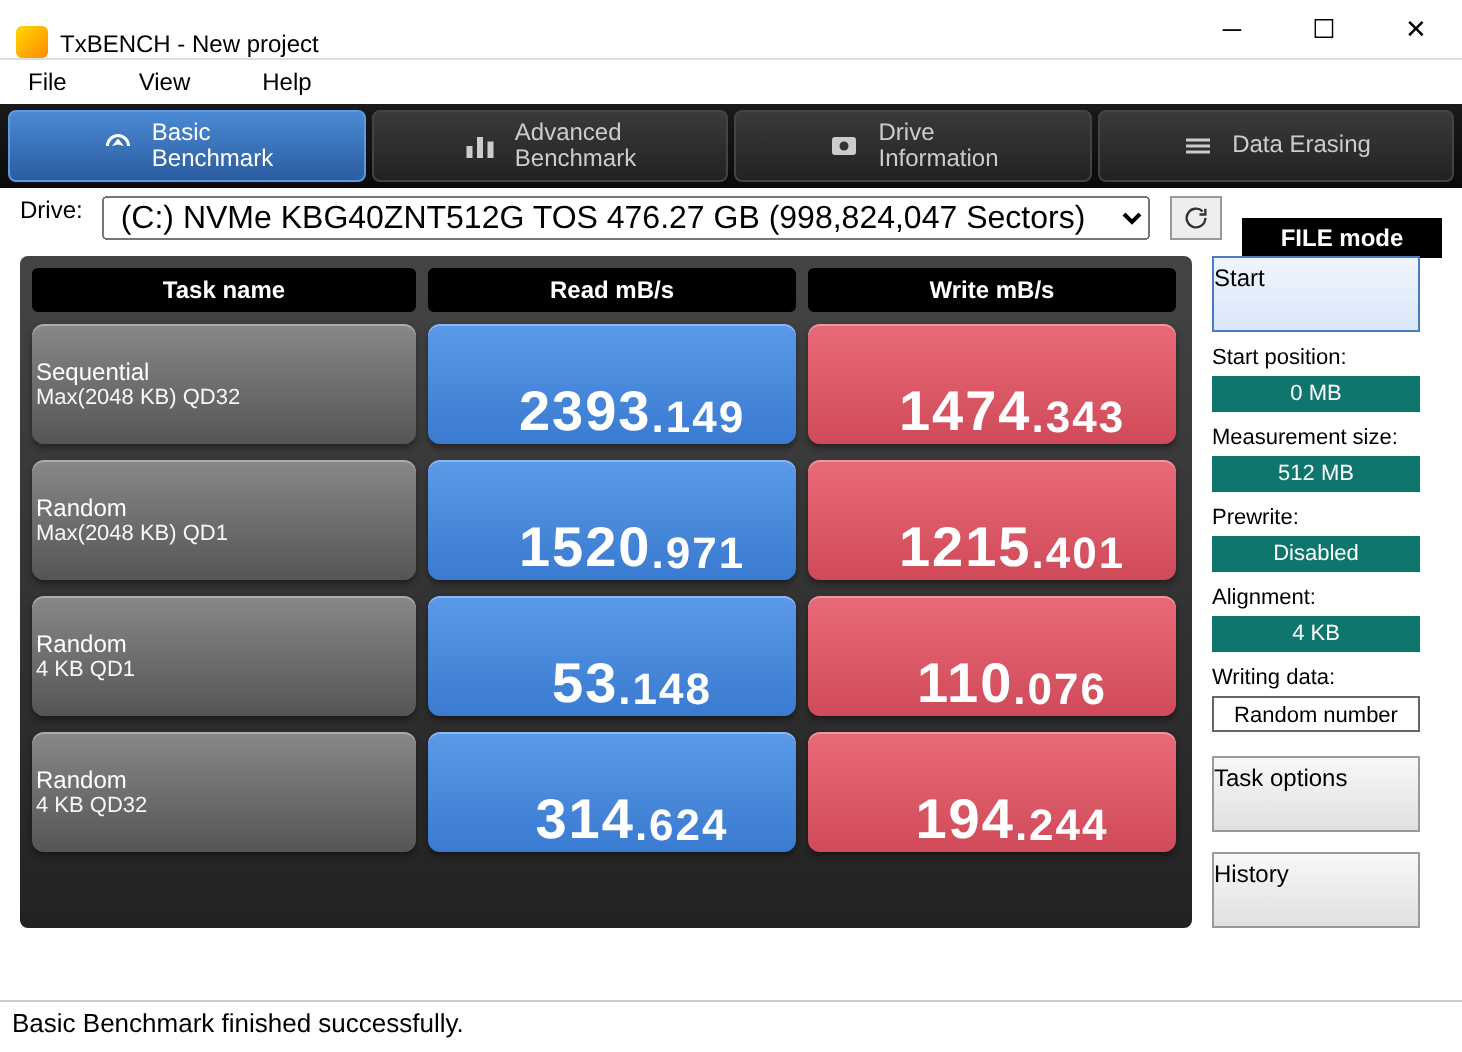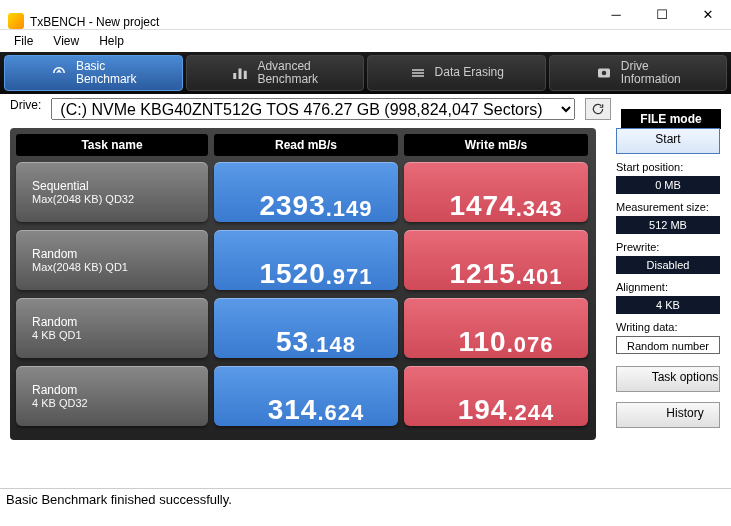--- a/index.html
+++ b/index.html
@@ -3,57 +3,57 @@
 <meta charset="utf-8">
 <style>
 * { margin: 0; padding: 0; box-sizing: border-box; font-family: "Segoe UI", Tahoma, sans-serif; }
 body { width: 731px; height: 526px; background: #fff; overflow: hidden; position: relative; }
 
 .titlebar { height: 30px; display: flex; align-items: flex-end; padding-left: 8px; border-bottom: 1px solid #ddd; }
 .titlebar .icon { width: 16px; height: 16px; background: linear-gradient(135deg,#ffd700,#ff8c00); border-radius: 3px; margin-right: 6px; }
 .titlebar .title { font-size: 12px; flex: 1; }
 .winbtn { width: 46px; height: 30px; display: flex; align-items: center; justify-content: center; font-size: 13px; cursor: pointer; }
 
-.menubar { height: 22px; display: flex; align-items: center; padding-left: 6px; font-size: 12px; gap: 4px; }
+.menubar { height: 22px; display: flex; align-items: center; padding-left: 6px; font-size: 12px; gap: 20px; }
 .menubar span { padding: 2px 8px; cursor: pointer; }
 
 .tabbar { height: 42px; background: linear-gradient(#1a1a1a,#0a0a0a); display: flex; padding: 3px 4px; gap: 3px; }
 .tab { flex: 1; display: flex; align-items: center; justify-content: center; gap: 8px; color: #ccc; font-size: 12px; border-radius: 4px; cursor: pointer; border: 1px solid #444; background: linear-gradient(#3a3a3a,#222); }
 .tab.active { background: linear-gradient(#4a8ad4,#2b5ca0); color: #fff; border-color: #5a9ae4; align-items: center; }
 .tab-icon { width: 18px; height: 18px; display: flex; align-items: center; justify-content: center; }
 .tab-icon svg { width: 18px; height: 18px; }
 .tab-text { text-align: left; line-height: 1.1; }
 
 .drivebar { height: 34px; display: flex; align-items: flex-start; padding: 4px 10px; gap: 10px; font-size: 12px; }
 .drivebar select { flex: 1; height: 22px; font-size: 16px; padding: 1px 4px; }
 .refresh { width: 26px; height: 22px; border: 1px solid #999; background: #eee; display: flex; align-items: center; justify-content: center; cursor: pointer; }
 .filemode { width: 100px; height: 20px; background: #000; color: #fff; text-align: center; font-size: 12px; line-height: 20px; font-weight: bold; margin-top: 11px; }
 
-.workarea { display: flex; padding: 0 10px; gap: 20px; }
+.workarea { display: flex; padding: 0 10px; gap: 10px; }
 .benchpanel { width: 586px; background: linear-gradient(#444,#222); border-radius: 4px; padding: 6px; }
 .headrow { display: flex; gap: 6px; margin-bottom: 6px; }
 .headcell { background: #000; color: #fff; font-size: 12px; font-weight: bold; text-align: center; padding: 4px 0; border-radius: 3px; }
 .hc1 { width: 192px; } .hc2 { width: 184px; } .hc3 { width: 184px; }
 
 .testrow { display: flex; gap: 6px; margin-bottom: 8px; }
-.taskcell { width: 192px; height: 60px; background: linear-gradient(#888,#555); border-radius: 6px; color: #fff; font-size: 12px; display: flex; flex-direction: column; justify-content: center; padding-left: 16px; box-shadow: inset 0 1px 0 rgba(255,255,255,.3), 0 2px 3px rgba(0,0,0,.4); cursor: pointer; }
+.taskcell { width: 192px; height: 60px; background: linear-gradient(#888,#555); border-radius: 6px; color: #fff; font-size: 12px; display: flex; flex-direction: column; justify-content: center; padding-left: 2px; box-shadow: inset 0 1px 0 rgba(255,255,255,.3), 0 2px 3px rgba(0,0,0,.4); cursor: pointer; }
 .taskcell .tline2 { font-size: 11px; opacity: .95; }
 .valcell { width: 184px; height: 60px; border-radius: 6px; display: flex; align-items: flex-end; justify-content: center; font-family: "Arial Black","Segoe UI",sans-serif; font-weight: 900; color: #fff; font-size: 28px; letter-spacing: 1px; box-shadow: inset 0 1px 0 rgba(255,255,255,.3), 0 2px 3px rgba(0,0,0,.4); padding-left: 20px; }
 .valcell.read { background: linear-gradient(#5a9ae8,#3a7ad0); }
 .valcell.write { background: linear-gradient(#e86a78,#d04a58); }
 .valcell .dec { font-size: 22px; }
 
 .sidepanel { width: 104px; display: flex; flex-direction: column; gap: 3px; font-size: 12px; }
-.btn { height: 26px; border: 1px solid #4a7abf; background: linear-gradient(#f0f6ff,#d8e6f8); text-align: center; line-height: 20px; cursor: pointer; font-size: 12px; }
-.btn.plain { border-color: #999; background: linear-gradient(#f8f8f8,#e0e0e0); padding-left: 34px; }
+.btn { height: 38px; border: 1px solid #4a7abf; background: linear-gradient(#f0f6ff,#d8e6f8); line-height: 20px; cursor: pointer; font-size: 12px; }
+.btn.plain { border-color: #999; background: linear-gradient(#f8f8f8,#e0e0e0); }
 .sidelabel { font-size: 11px; margin-top: 4px; }
-.sidevalue { height: 18px; background: #0f172a; color: #fff; text-align: center; font-size: 11px; line-height: 18px; }
+.sidevalue { height: 18px; background: #0f766e; color: #fff; text-align: center; font-size: 11px; line-height: 18px; }
 .sidevalue.white { background: #fff; color: #000; border: 1px solid #666; }
 
-.statusbar { position: absolute; bottom: 16px; left: 0; right: 0; height: 22px; padding-left: 6px; font-size: 13px; line-height: 22px; border-top: 1px solid #ccc; }
+.statusbar { position: absolute; bottom: 4px; left: 0; right: 0; height: 22px; padding-left: 6px; font-size: 13px; line-height: 22px; border-top: 1px solid #ccc; }
 </style>
 </head>
 <body>
 
 <div class="titlebar">
   <div class="icon"></div>
   <div class="title">TxBENCH - New project</div>
   <div class="winbtn">─</div>
   <div class="winbtn">☐</div>
   <div class="winbtn close">✕</div>
@@ -80,33 +80,33 @@
           <rect fill="#ccc" x="3" y="12" width="4" height="8"></rect>
           <rect fill="#ccc" x="10" y="6" width="4" height="14"></rect>
           <rect fill="#ccc" x="17" y="9" width="4" height="11"></rect>
         </svg>
       </span>
     <span class="tab-text"><span>Advanced</span><br><span>Benchmark</span></span>
   </div>
   <div class="tab">
     <span class="tab-icon">
         <svg viewBox="0 0 24 24">
-          <path fill="#ccc" d="M4 12h16M4 8h16M4 16h16" stroke="#ccc" stroke-width="2"></path>
-        </svg>
-      </span>
-    <span class="tab-text">Data Erasing</span>
-  </div>
-  <div class="tab">
-    <span class="tab-icon">
-        <svg viewBox="0 0 24 24">
           <rect fill="#ccc" x="4" y="6" width="16" height="12" rx="2"></rect>
           <circle fill="#333" cx="12" cy="12" r="3"></circle>
         </svg>
       </span>
     <span class="tab-text"><span>Drive</span><br><span>Information</span></span>
+  </div>
+  <div class="tab">
+    <span class="tab-icon">
+        <svg viewBox="0 0 24 24">
+          <path fill="#ccc" d="M4 12h16M4 8h16M4 16h16" stroke="#ccc" stroke-width="2"></path>
+        </svg>
+      </span>
+    <span class="tab-text">Data Erasing</span>
   </div>
 </div>
 
 <div class="drivebar">
   <span>Drive:</span>
   <select><option>(C:) NVMe KBG40ZNT512G TOS  476.27 GB (998,824,047 Sectors)</option></select>
   <div class="refresh">
       <svg width="14" height="14" viewBox="0 0 24 24">
         <path fill="none" stroke="#333" stroke-width="2" d="M20 12a8 8 0 11-2.3-5.6M20 4v5h-5"></path>
       </svg>

